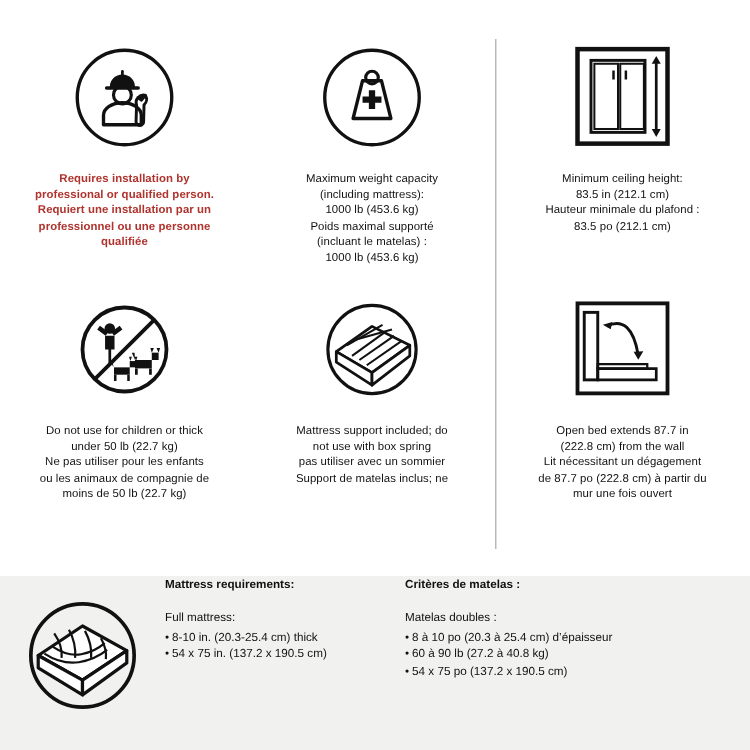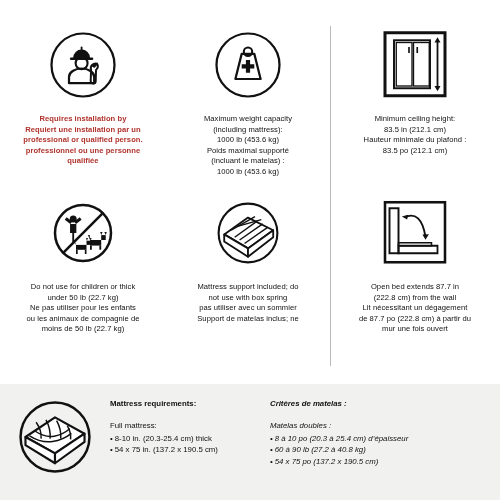--- a/index.html
+++ b/index.html
@@ -69,27 +69,26 @@
     display: flex;
     align-items: flex-start;
   }
   .panel-icon {
     width: 110px;
     display: flex;
     justify-content: center;
     padding-top: 12px;
   }
   .panel-col {
-    padding-top: 14px;
     font-size: 7.8px;
     line-height: 11.4px;
     color: #111111;
   }
   .panel-col.en { width: 160px; }
-  .panel-col.fr { width: 220px; font-style: italic; }
+  .panel-col.fr { width: 220px; }
   .panel-head { font-weight: 700; margin-bottom: 11px; white-space: nowrap; }
   .panel-sub { margin-bottom: 1px; white-space: nowrap; }
   .panel-li { white-space: nowrap; padding-left: 0; }
   .panel-li::before { content: "\2022"; margin-right: 2px; }
 
   svg { display: block; }
 </style>
 </head>
 <body>
 
@@ -106,22 +105,22 @@
           <path d="M36 40 a12 12 0 0 1 24 0 z" fill="#111"></path>
           <path d="M33 41 h30" stroke="#111" stroke-width="3.4" stroke-linecap="round" fill="none"></path>
           <path d="M48 29 v-4" stroke="#111" stroke-width="2.6" stroke-linecap="round"></path>
           <circle cx="48" cy="47.5" r="8.5" fill="none" stroke="#111" stroke-width="3"></circle>
           <path d="M30 76 v-9 a18 12 0 0 1 36 0 v9 z" fill="none" stroke="#111" stroke-width="3.2" stroke-linejoin="round"></path>
           <path d="M70 48 a7 7 0 0 0 -8.5 9 l-0.5 16 a3.6 3.6 0 0 0 7.2 0 l0.4 -16 a7 7 0 0 0 1.4 -9 l-4 4.6 -3.2 -2.6 z" fill="none" stroke="#111" stroke-width="2.8" stroke-linejoin="round"></path>
         </svg>
       </div>
       <div class="cap red">
         <span class="ln">Requires installation by</span>
+        <span class="ln">professional or qualified person.</span>
         <span class="ln">Requiert une installation par un</span>
-        <span class="ln">professional or qualified person.</span>
         <span class="ln">professionnel ou une personne</span>
         <span class="ln">qualifiée</span>
       </div>
     </div>
 
     <div class="cell">
       <div class="icon-wrap">
         <svg width="70" height="70" viewBox="0 0 100 100">
           <circle cx="50" cy="50" r="45" fill="none" stroke="#111" stroke-width="3.2"></circle>
           <circle cx="50" cy="31" r="6" fill="none" stroke="#111" stroke-width="3"></circle>

